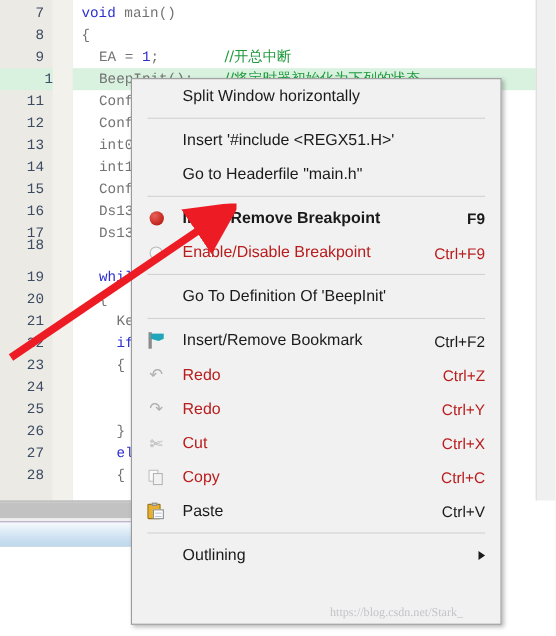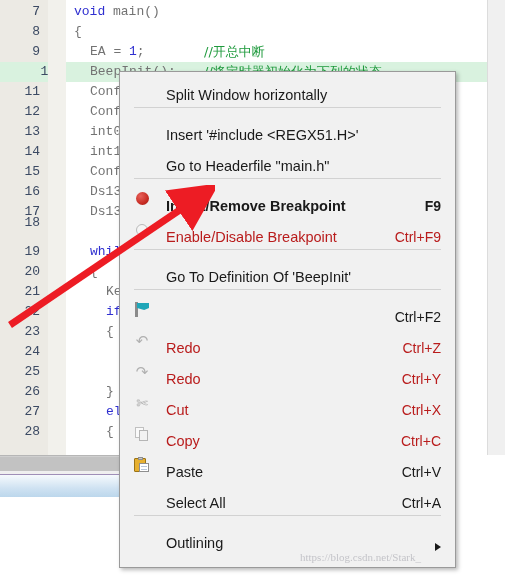--- a/index.html
+++ b/index.html
@@ -94,21 +94,21 @@
   
   #ctxmenu{
     position:absolute;left:119px;top:71px;width:337px;height:497px;
     background:#f1f1f1;
     border:1px solid #9a9a9a;
     box-shadow:2px 2px 4px rgba(0,0,0,.28);
     box-sizing:border-box;
     z-index:40;
   }
   .mi{
-    position:relative;height:31px;display:flex;align-items:flex-end;
+    position:relative;height:31px;display:flex;align-items:center;
     font-size:14.5px;color:#1a1a1a;box-sizing:border-box;
   }
   .mi .icon{
     position:absolute;left:9px;top:0;bottom:0;width:26px;
     display:flex;align-items:center;justify-content:center;
   }
   .mi .label{
     margin-left:46px;white-space:nowrap;
   }
   .mi .accel{
@@ -266,20 +266,21 @@
       <span class="label">Go To Definition Of 'BeepInit'</span>
     </div>
     <div class="msep"></div>
     <div class="mi">
       <span class="icon">
         <span class="ic-flag">
           <span class="pole"></span>
           <span class="cloth"></span>
         </span>
       </span>
+      <span class="label">Insert/Remove Bookmark</span>
       <span class="accel">Ctrl+F2</span>
     </div>
     <div class="mi disabled">
       <span class="icon">
         <span class="ic-undo">↶</span>
       </span>
       <span class="label">Redo</span>
       <span class="accel">Ctrl+Z</span>
     </div>
     <div class="mi disabled">
@@ -309,24 +310,20 @@
     <div class="mi">
       <span class="icon">
         <span class="ic-paste">
           <span class="board"></span>
           <span class="clip"></span>
           <span class="sheet"></span>
         </span>
       </span>
       <span class="label">Paste</span>
       <span class="accel">Ctrl+V</span>
-    </div>
-    <div class="mi">
-      <span class="label">Select All</span>
-      <span class="accel">Ctrl+A</span>
     </div>
     <div class="msep"></div>
     <div class="mi">
       <span class="label">Outlining</span>
       <span class="arrow"></span>
     </div>
   </div>
 
 <svg id="arrow" viewBox="0 0 215 150">
   <defs>

